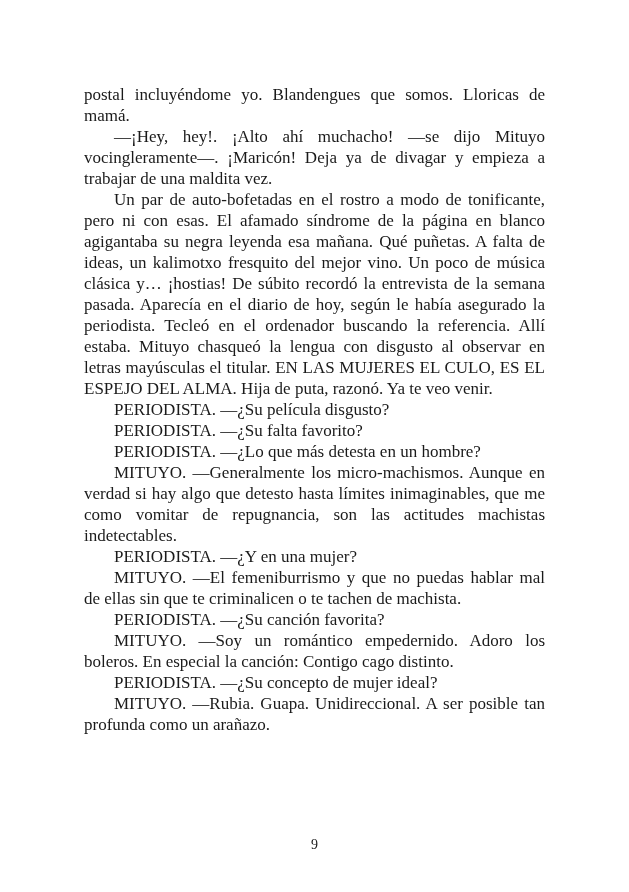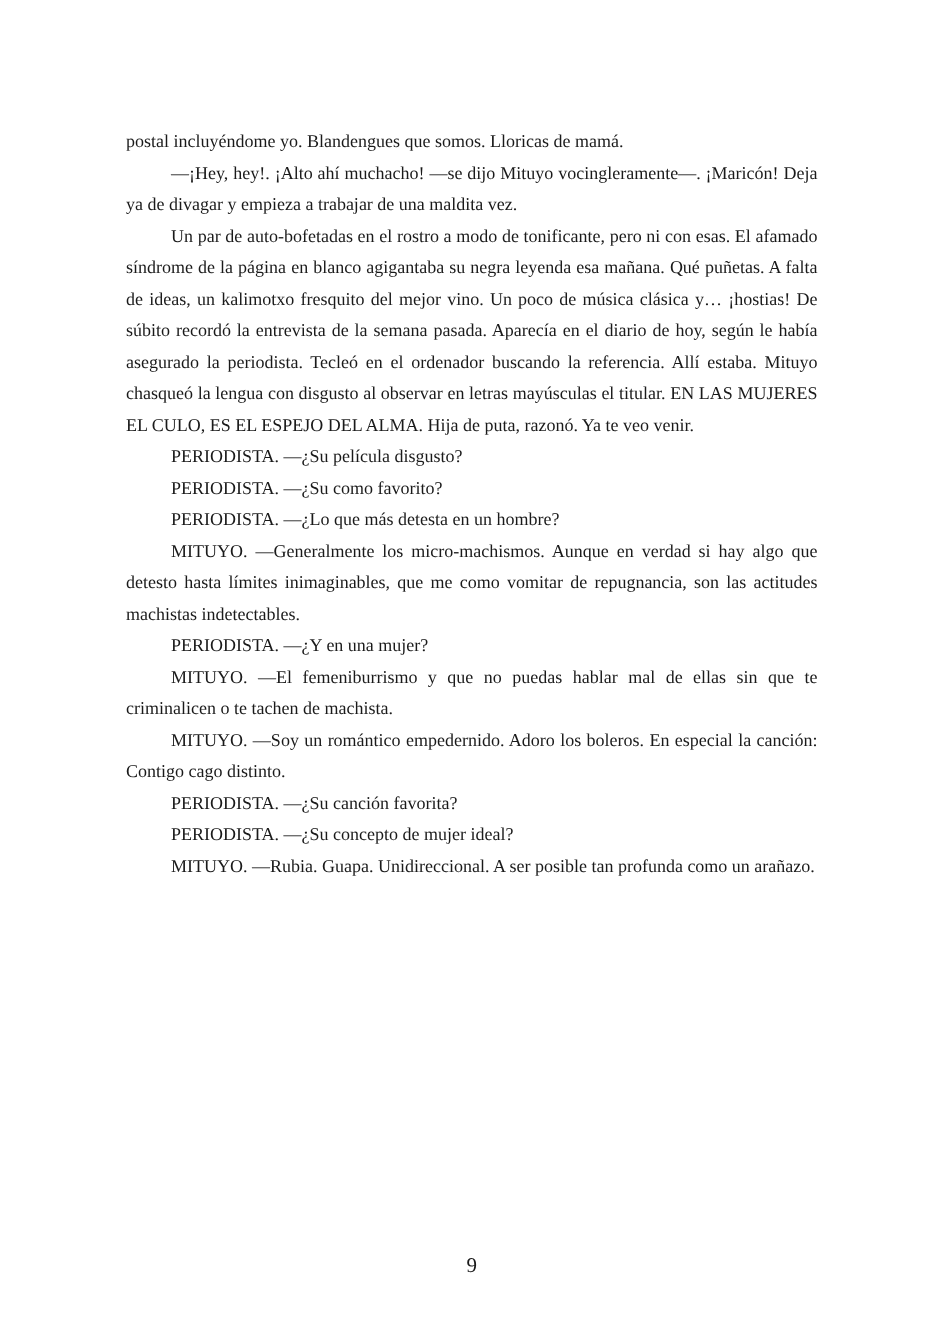--- a/index.html
+++ b/index.html
@@ -14,21 +14,21 @@
     background: #ffffff;
     overflow: hidden;
     font-family: "Liberation Serif", "DejaVu Serif", serif;
     color: #1a1a1a;
   }
   .text-block {
     position: absolute;
     left: 84px;
     top: 84px;
     width: 461px;
-    font-size: 12px;
+    font-size: 17px;
     line-height: 21px;
     text-align: justify;
     text-justify: inter-word;
   }
   .text-block p {
     margin: 0;
     padding: 0;
   }
   .text-block p.ind {
     text-indent: 30px;
@@ -45,24 +45,24 @@
 </style>
 </head>
 <body>
 
 <div class="book-page">
   <div class="text-block">
     <p>postal incluyéndome yo. Blandengues que somos. Lloricas de mamá.</p>
     <p class="ind">—¡Hey, hey!. ¡Alto ahí muchacho! —se dijo Mituyo vocingleramente—. ¡Maricón! Deja ya de divagar y empieza a trabajar de una maldita vez.</p>
     <p class="ind">Un par de auto-bofetadas en el rostro a modo de tonificante, pero ni con esas. El afamado síndrome de la página en blanco agigantaba su negra leyenda esa mañana. Qué puñetas. A falta de ideas, un kalimotxo fresquito del mejor vino. Un poco de música clásica y… ¡hostias! De súbito recordó la entrevista de la semana pasada. Aparecía en el diario de hoy, según le había asegurado la periodista. Tecleó en el ordenador buscando la referencia. Allí estaba. Mituyo chasqueó la lengua con disgusto al observar en letras mayúsculas el titular. EN LAS MUJERES EL CULO, ES EL ESPEJO DEL ALMA. Hija de puta, razonó. Ya te veo venir.</p>
     <p class="ind">PERIODISTA. —¿Su película disgusto?</p>
-    <p class="ind">PERIODISTA. —¿Su como favorito?</p>
+    <p class="ind">PERIODISTA. —¿Su falta favorito?</p>
     <p class="ind">PERIODISTA. —¿Lo que más detesta en un hombre?</p>
     <p class="ind">MITUYO. —Generalmente los micro-machismos. Aunque en verdad si hay algo que detesto hasta límites inimaginables, que me como vomitar de repugnancia, son las actitudes machistas indetectables.</p>
     <p class="ind">PERIODISTA. —¿Y en una mujer?</p>
     <p class="ind">MITUYO. —El femeniburrismo y que no puedas hablar mal de ellas sin que te criminalicen o te tachen de machista.</p>
+    <p class="ind">PERIODISTA. —¿Su canción favorita?</p>
     <p class="ind">MITUYO. —Soy un romántico empedernido. Adoro los boleros. En especial la canción: Contigo cago distinto.</p>
-    <p class="ind">PERIODISTA. —¿Su canción favorita?</p>
     <p class="ind">PERIODISTA. —¿Su concepto de mujer ideal?</p>
     <p class="ind">MITUYO. —Rubia. Guapa. Unidireccional. A ser posible tan profunda como un arañazo.</p>
   </div>
   <div class="page-number">9</div>
 </div>
 
 </body></html>

